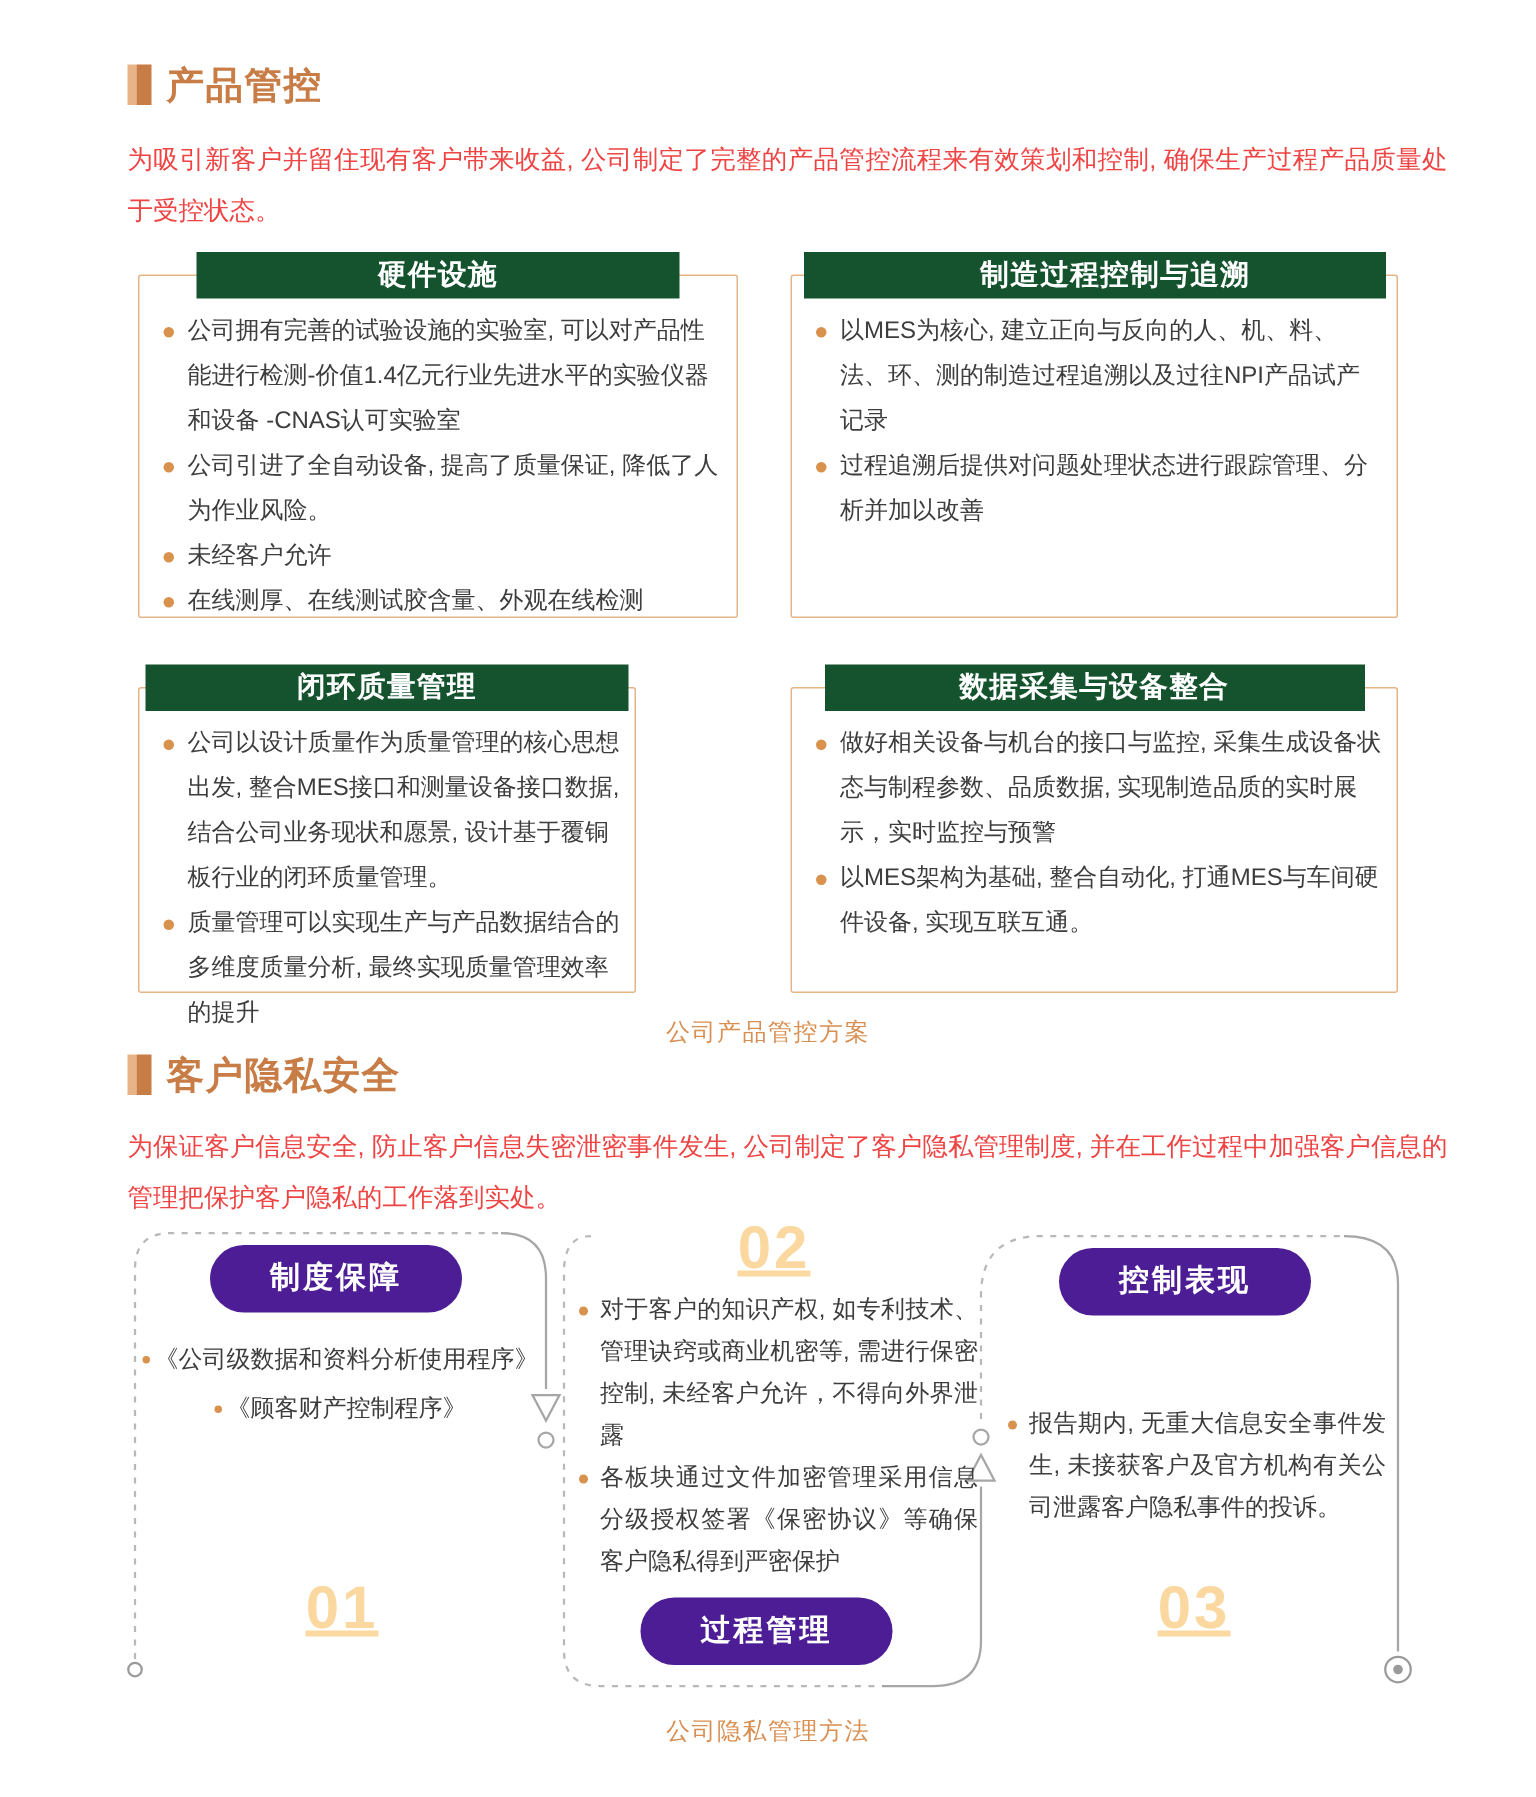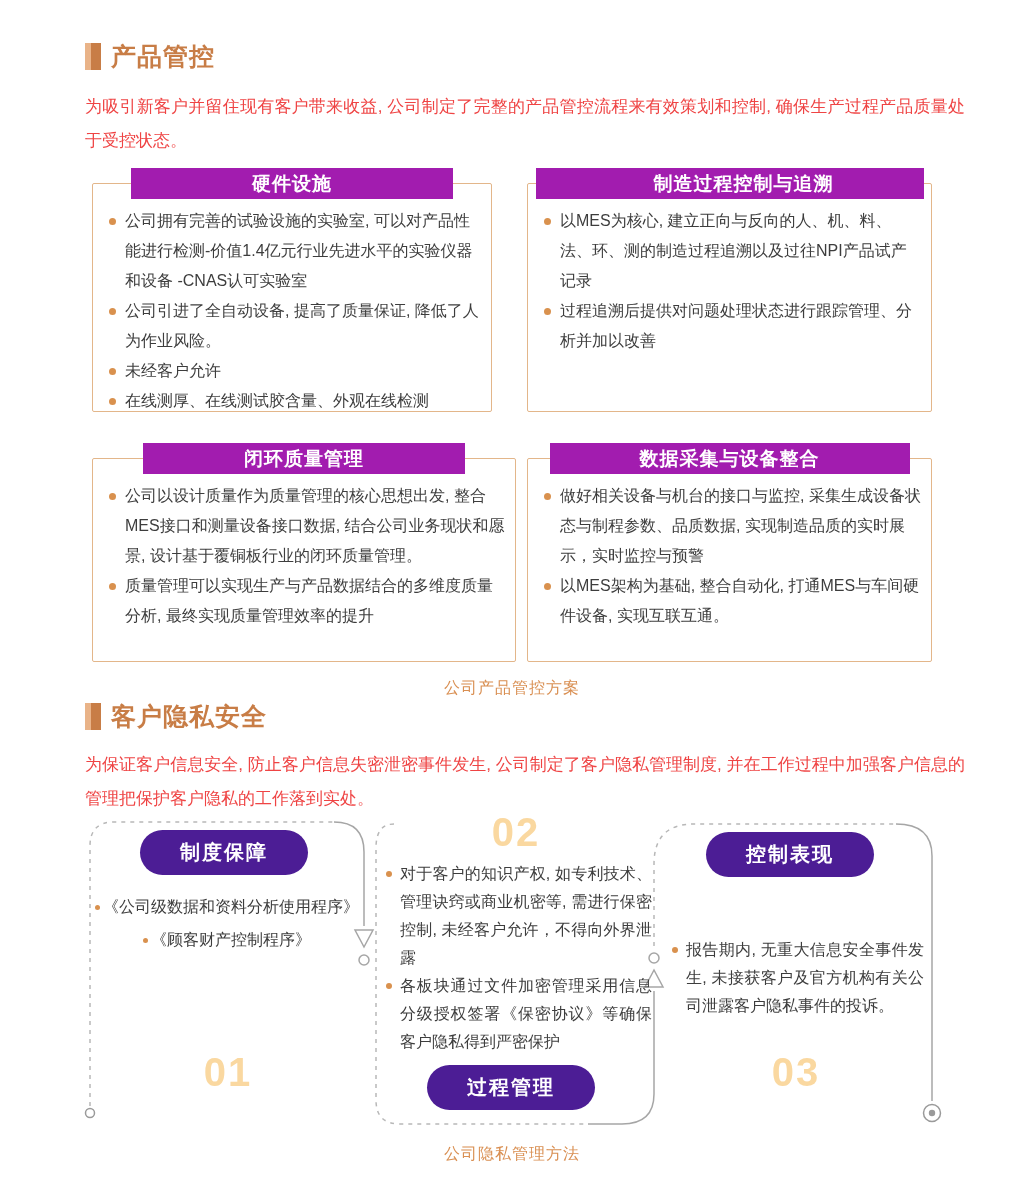--- a/index.html
+++ b/index.html
@@ -11,36 +11,36 @@
   .sec-head { position:absolute; left:85px; display:flex; align-items:center; }
   .sec-head .marker { display:flex; height:27px; margin-right:10px; }
   .sec-head .marker .m1 { width:6px; background:#e9b388; }
   .sec-head .marker .m2 { width:10px; background:#c87d46; }
   .sec-head .t { font-size:25px; font-weight:bold; color:#c87d46; letter-spacing:1px; }
 
   .intro { position:absolute; left:85px; width:880px; font-size:17px; line-height:34px; color:#ef4444; text-align:justify; }
 
   
   .ibox { position:absolute; border:1px solid #e3b68a; border-radius:2px; background:#fff; overflow:hidden; }
-  .ibox .bar { position:absolute; top:-16px; left:50%; transform:translateX(-50%); height:31px; background:#a21caf; color:#fff;
+  .ibox .bar { position:absolute; top:-16px; left:50%; transform:translateX(-50%); height:31px; background:#14532d; color:#fff;
                font-size:19px; font-weight:bold; text-align:center; line-height:31px; letter-spacing:1px; }
   .ibox { overflow:visible; }
   .blist { list-style:none; }
   .blist li { position:relative; padding-left:16px; font-size:16px; line-height:30px; color:#3d3d3d; }
   .blist li .dot { position:absolute; left:0; top:12px; width:7px; height:7px; border-radius:50%; background:#d9914e; }
   .ibox .blist { margin:22px 10px 0 16px; }
 
   .caption { position:absolute; width:100%; text-align:center; font-size:16px; color:#d98f52; letter-spacing:1px; }
 
   
   .diagram { position:absolute; left:0; top:810px; width:1024px; height:335px; }
   .diagram svg { position:absolute; left:0; top:0; }
   .pill { position:absolute; width:168px; height:45px; border-radius:23px; background:#4c1d95; color:#fff;
           font-size:20px; font-weight:bold; text-align:center; line-height:45px; letter-spacing:2px; }
-  .stepnum { position:absolute; font-size:40px; font-weight:bold; color:#fad8a0; text-align:center; letter-spacing:2px; }
+  .stepnum { position:absolute; font-size:40px; font-weight:bold; color:#fad8a0; text-align:center; letter-spacing:2px;text-decoration:underline; }
   .centered-items { position:absolute; text-align:center; font-size:16px; line-height:33px; color:#3d3d3d; }
   .centered-items .dot { display:inline-block; width:5px; height:5px; border-radius:50%; background:#d9914e; vertical-align:middle; margin-right:3px; }
   .flow-list { position:absolute; list-style:none; }
   .flow-list li { position:relative; padding-left:14px; font-size:16px; line-height:28px; color:#3d3d3d; text-align:justify; }
   .flow-list li .dot { position:absolute; left:0; top:11px; width:6px; height:6px; border-radius:50%; background:#d9914e; }
 </style>
 </head>
 <body>
 
 <div class="page">
@@ -66,21 +66,21 @@
   </div>
 
   <div class="ibox" style="left:527px; top:183px; width:405px; height:229px;">
     <div class="bar" style="width:388px;padding-left:28px;">制造过程控制与追溯</div>
     <ul class="blist">
       <li><span class="dot"></span><span>以MES为核心, 建立正向与反向的人、机、料、法、环、测的制造过程追溯以及过往NPI产品试产记录</span></li>
       <li><span class="dot"></span><span>过程追溯后提供对问题处理状态进行跟踪管理、分析并加以改善</span></li>
     </ul>
   </div>
 
-  <div class="ibox" style="left:92px; top:458px; width:424px; height:204px;">
+  <div class="ibox" style="left:92px; top:458px; width:332px; height:204px;">
     <div class="bar" style="width:322px;">闭环质量管理</div>
     <ul class="blist">
       <li><span class="dot"></span><span>公司以设计质量作为质量管理的核心思想出发, 整合MES接口和测量设备接口数据, 结合公司业务现状和愿景, 设计基于覆铜板行业的闭环质量管理。</span></li>
       <li><span class="dot"></span><span>质量管理可以实现生产与产品数据结合的多维度质量分析, 最终实现质量管理效率的提升</span></li>
     </ul>
   </div>
 
   <div class="ibox" style="left:527px; top:458px; width:405px; height:204px;">
     <div class="bar" style="width:360px;">数据采集与设备整合</div>
     <ul class="blist">

